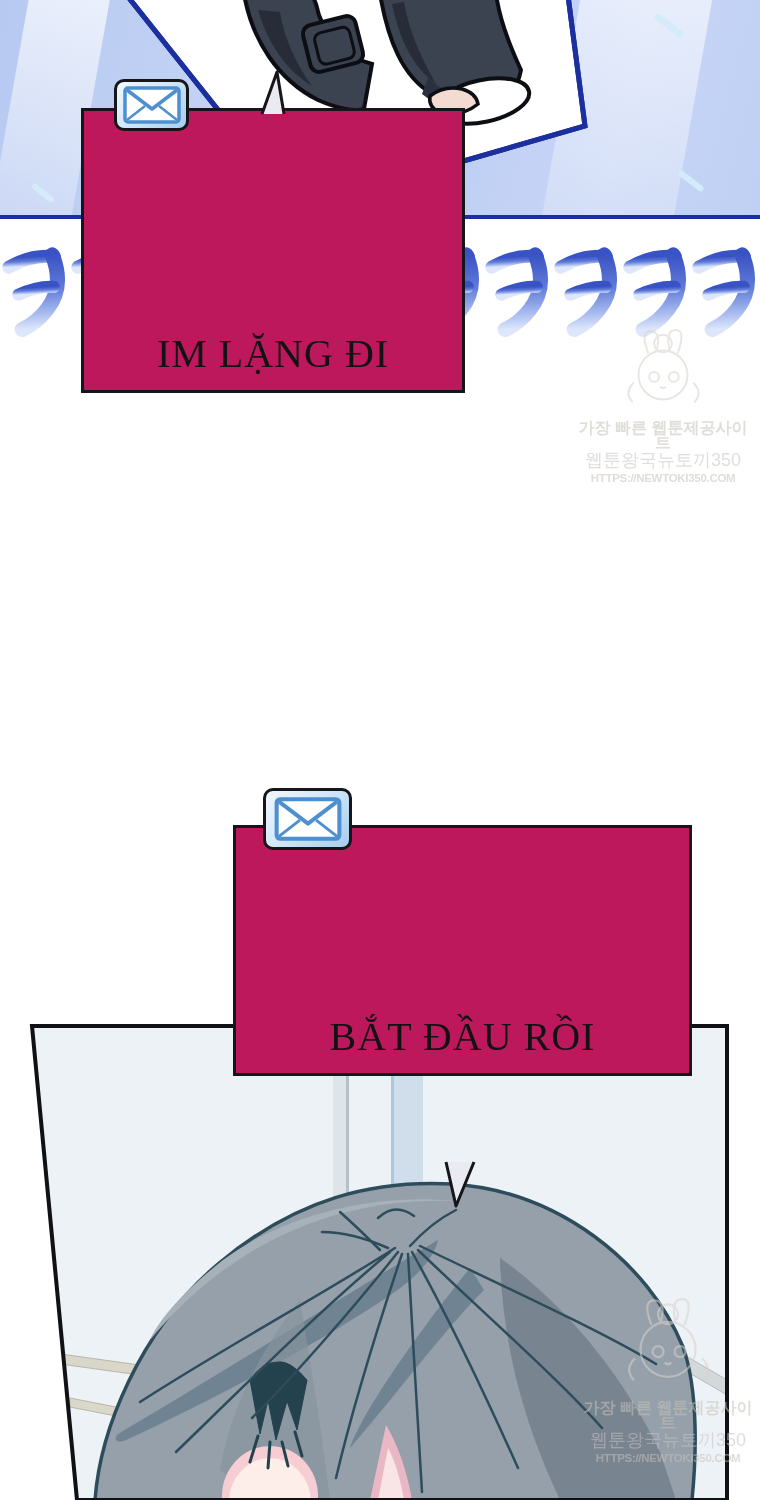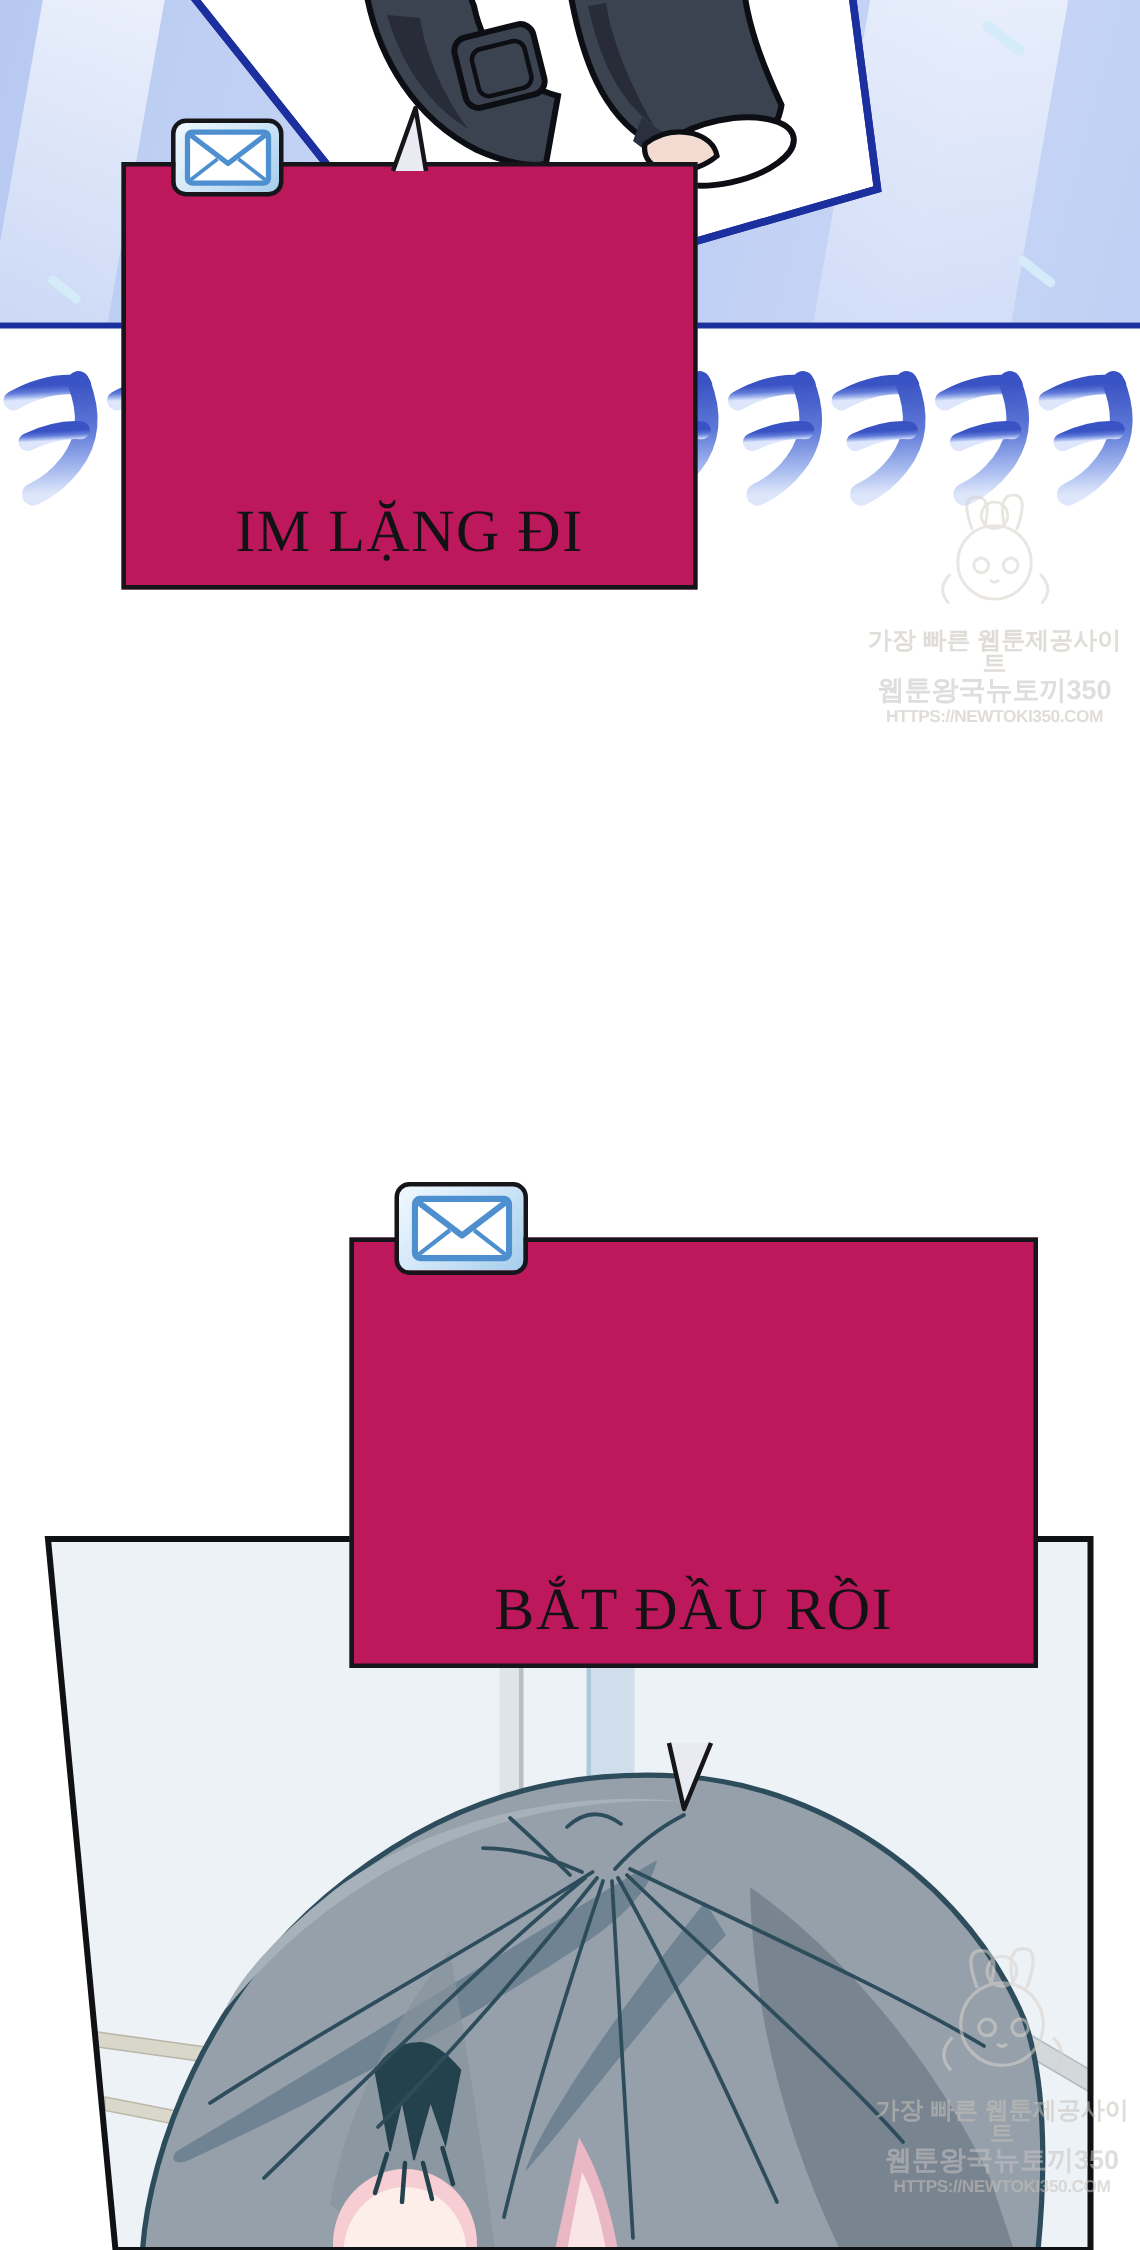--- a/index.html
+++ b/index.html
@@ -15,33 +15,33 @@
   .ray.r3{left:560px;width:130px;opacity:.85;}
   .dash{position:absolute;background:#d4ecf9;border-radius:4px;transform:rotate(38deg);}
   .navy-line{position:absolute;left:0;top:215px;width:760px;height:4px;background:#1c2f9e;}
   svg{display:block;}
   .abs{position:absolute;}
   
   .bubble{position:absolute;background:#be185d;border:3px solid #15151a;box-sizing:border-box;
           display:flex;align-items:flex-end;justify-content:center;}
   .bubble .btxt{transform:translateY(-13px);font-size:40px;letter-spacing:1px;color:#121214;white-space:nowrap;}
   #bubble1{left:81px;top:108px;width:384px;height:285px;z-index:30;}
-  #bubble2{left:233px;top:825px;width:459px;height:287px;z-index:30;}
+  #bubble2{left:233px;top:825px;width:459px;height:251px;z-index:30;}
   .tail{position:absolute;z-index:31;}
   
   .mail-badge{position:absolute;z-index:40;box-sizing:border-box;border:3px solid #15151a;border-radius:10px;
               background:linear-gradient(135deg,#f0f8fe 0%,#d3e8f8 45%,#a6cdec 100%);
               display:flex;align-items:center;justify-content:center;}
   #badge1{left:114px;top:79px;width:75px;height:52px;}
   #badge2{left:263px;top:788px;width:89px;height:62px;}
   
   .watermark{position:absolute;width:170px;text-align:center;opacity:.55;z-index:60;
              font-family:"Liberation Sans", sans-serif;color:#c7c1b9;}
   .watermark .wl1{font-size:16px;font-weight:bold;letter-spacing:0px;line-height:15px;}
-  .watermark .wl2{font-size:18px;font-weight:bold;line-height:21px;color:#c6c2c4;}
+  .watermark .wl2{font-size:18px;font-weight:normal;line-height:21px;color:#c6c2c4;}
   .watermark .wl3{font-size:11.5px;font-weight:bold;letter-spacing:-0.3px;line-height:14px;}
   #wm1{left:578px;top:322px;}
   #wm2{left:583px;top:1290px;}
 </style>
 </head>
 <body>
 
 <div id="page">
 
   <div class="sky">

